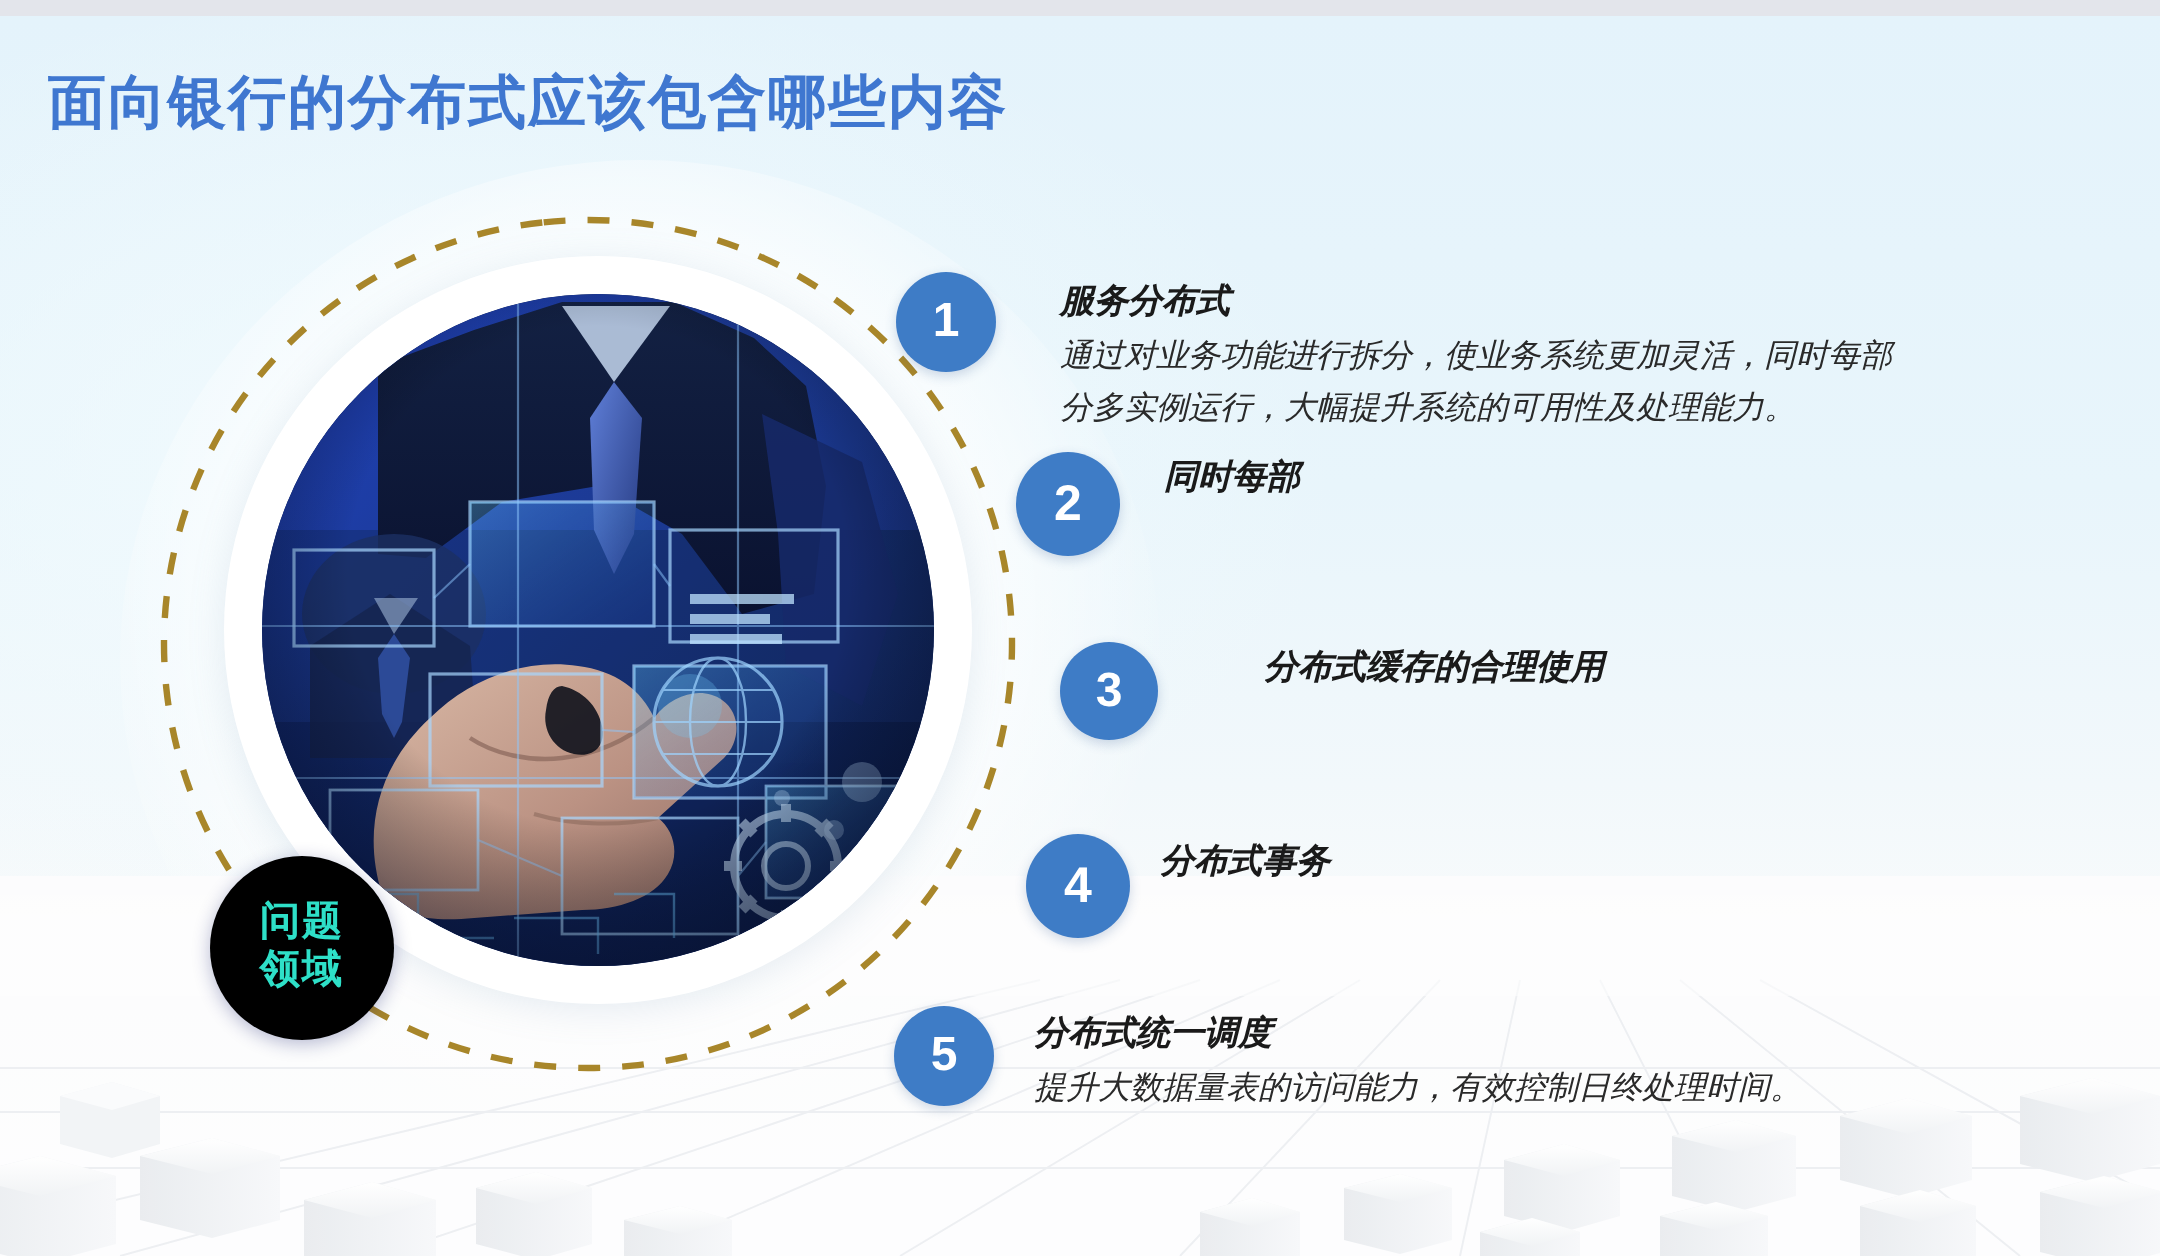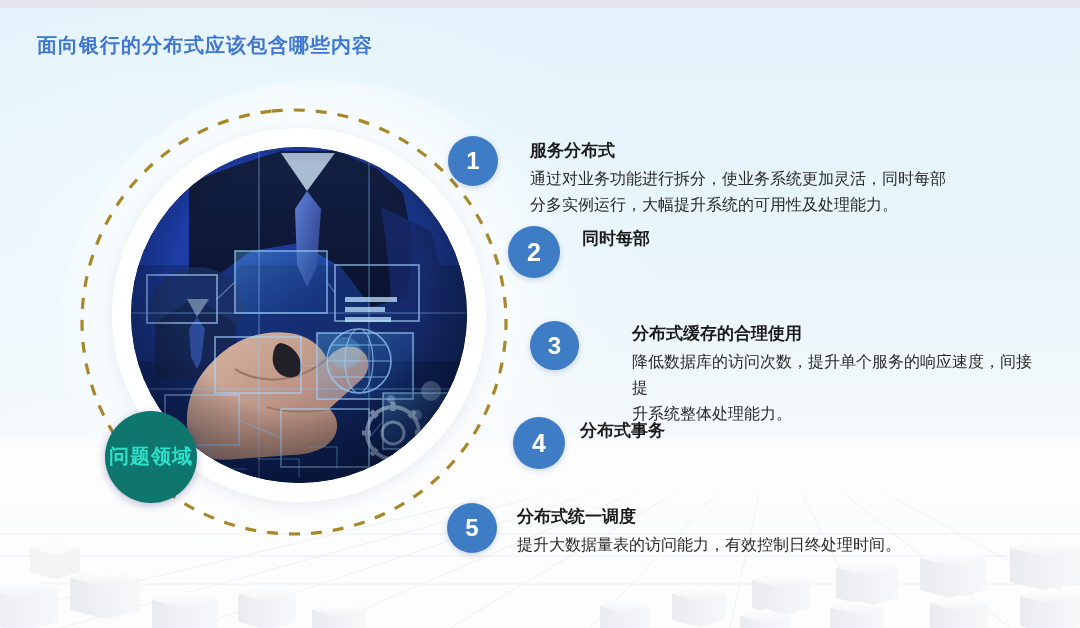--- a/index.html
+++ b/index.html
@@ -39,25 +39,24 @@
   
   .city {
     position:absolute; left:0; bottom:0;
     width:1080px; height:190px;
     pointer-events:none;
     opacity:.95;
   }
   
   .title {
     position:absolute; left:24px; top:32px;
-    font-size:20px; font-weight:bold;
+    font-size:29px; font-weight:bold;
     color:#3f77d0;
     letter-spacing:1px;
     white-space:nowrap;
-    margin-left:13px;
   }
   
   .photo-wrap {
     position:absolute;
     left:112px; top:128px;
     width:374px; height:374px;
   }
   .white-ring {
     position:absolute; left:0; top:0;
     width:374px; height:374px;
@@ -76,45 +75,45 @@
   
   .dashed-circle {
     position:absolute;
     left:64px; top:92px;
     width:460px; height:460px;
     pointer-events:none;
   }
   
   .badge {
     position:absolute;
-    left:105px; top:411px;
+    left:105px; top:428px;
     width:92px; height:92px;
     border-radius:50%;
-    background:#0f766e;
-    display:flex; 
+    background:#000000;
+    display:flex; flex-direction:column;
     align-items:center; justify-content:center;
     box-shadow:0 2px 9px rgba(20,30,110,.3);
   }
   .badge span {
     color:#2ee0c8;
     font-size:20px; font-weight:bold;
     line-height:1.18;
     letter-spacing:1px;
   }
   
   .num {
     position:absolute;
     border-radius:50%;
     background:#3e7cc6;
     color:#ffffff;
     font-weight:bold;
     display:flex; align-items:center; justify-content:center;
     box-shadow:0 2px 6px rgba(40,80,140,.22);
   }
-  .item-text { position:absolute; }
+  .item-text { position:absolute;font-style:italic; }
   .item-head {
     font-size:17px; font-weight:bold;
     color:#1a1a1a; line-height:1.35;
     margin-bottom:3px;
   }
   .item-body {
     font-size:16px; color:#2a2a2a;
     line-height:1.62;
     white-space:pre-line;
   }
@@ -409,22 +408,20 @@
   </div>
   <div class="item-text" style="left:582px; top:228px; width:420px;">
     <div class="item-head">同时每部</div>
   </div>
 
   <div class="num" style="left:530px; top:321px; width:49px; height:49px; font-size:24px;">
     <span>3</span>
   </div>
   <div class="item-text" style="left:632px; top:323px; width:400px;">
     <div class="item-head">分布式缓存的合理使用</div>
-    <div class="item-body">降低数据库的访问次数，提升单个服务的响应速度，间接提
-升系统整体处理能力。</div>
   </div>
 
   <div class="num" style="left:513px; top:417px; width:52px; height:52px; font-size:25px;">
     <span>4</span>
   </div>
   <div class="item-text" style="left:580px; top:420px; width:420px;">
     <div class="item-head">分布式事务</div>
   </div>
 
   <div class="num" style="left:447px; top:503px; width:50px; height:50px; font-size:24px;">

